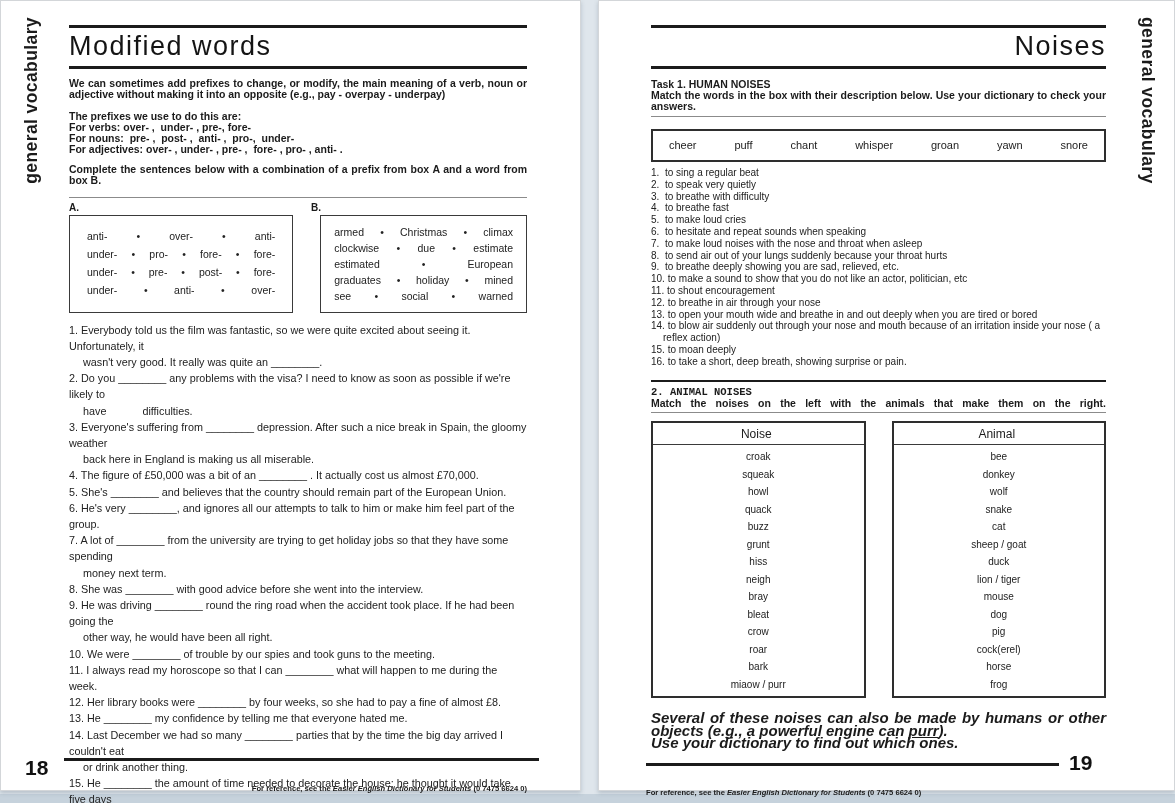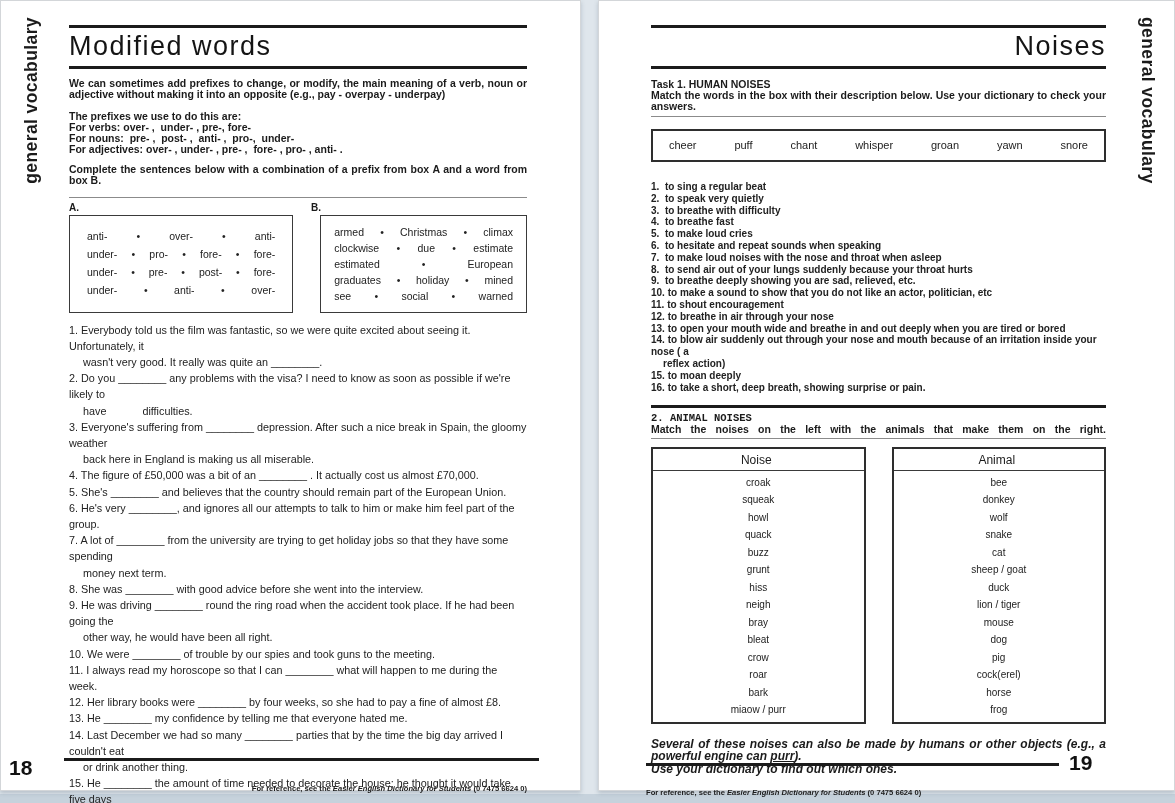--- a/index.html
+++ b/index.html
@@ -35,40 +35,40 @@
   .box-a div{font-size:10.5px;line-height:18px;color:#222;text-align:justify;text-align-last:justify;}
   .box-b div{font-size:10.5px;line-height:16px;color:#222;text-align:justify;text-align-last:justify;}
   .sentences{margin-top:9px;}
   .sentences div{font-size:10.8px;line-height:16.2px;color:#222;white-space:pre-wrap;}
   .sentences div.cont{padding-left:14px;}
   
   .task-head{margin-top:10px;text-align:left;}
   .task-instr{text-align:justify;}
   .hbox{margin-top:12px;border:2px solid #2e2e2e;box-sizing:border-box;padding:6px 16px;}
   .hbox div{font-size:11px;line-height:17px;color:#222;text-align:justify;text-align-last:justify;}
-  .descriptions{margin-top:19px;font-weight:bold;}
+  .descriptions{margin-top:5px;}
   .descriptions div{font-size:10px;line-height:11.8px;color:#222;white-space:pre-wrap;}
   .descriptions div.cont{padding-left:12px;}
   .rule2{margin-top:12px;}
   .task2-head{margin-top:5px;text-align:left;font-family:Liberation Mono, monospace;}
   .task2-instr{text-align:justify;text-align-last:justify;}
   .thin-sep2{margin-top:3px;}
   .tables-row{display:flex;margin-top:8px;}
   .mtable{border:2px solid #2e2e2e;box-sizing:border-box;width:215px;padding-bottom:3px;}
   .mtable.t-noise{margin-right:26px;}
   .mtable-header{font-size:12px;color:#1b1b1b;text-align:center;padding:4px 4px 3px 0;border-bottom:1px solid #3a3a3a;margin-bottom:3px;}
   .mtable-items div{font-size:10px;line-height:17.5px;color:#222;text-align:center;}
-  .note{margin-top:14px;font-weight:700;font-style:italic;font-size:12px;line-height:12.6px;color:#1b1b1b;text-align:justify;}
+  .note{margin-top:14px;font-weight:700;font-style:italic;font-size:15px;line-height:12.6px;color:#1b1b1b;text-align:justify;}
   .note .ul{text-decoration:underline;}
   
   .bottom-rule{position:absolute;height:3px;background:#1b1b1b;}
   .br-left{left:63px;width:475px;top:757px;}
   .br-right{left:47px;width:413px;top:762px;}
   .page-num{position:absolute;font-weight:700;font-size:21px;color:#111;}
-  .pn-left{left:8px;top:755px;}
+  .pn-left{left:24px;top:755px;}
   .pn-right{left:470px;top:750px;}
   .footer{position:absolute;font-weight:700;font-size:7.6px;color:#1b1b1b;white-space:nowrap;}
   .ft-left{left:63px;width:463px;text-align:right;top:783px;}
   .ft-right{left:47px;top:787px;text-align:left;}
   .footer .book{font-style:italic;}
 </style>
 </head>
 <body>
 
 <div class="stage">

